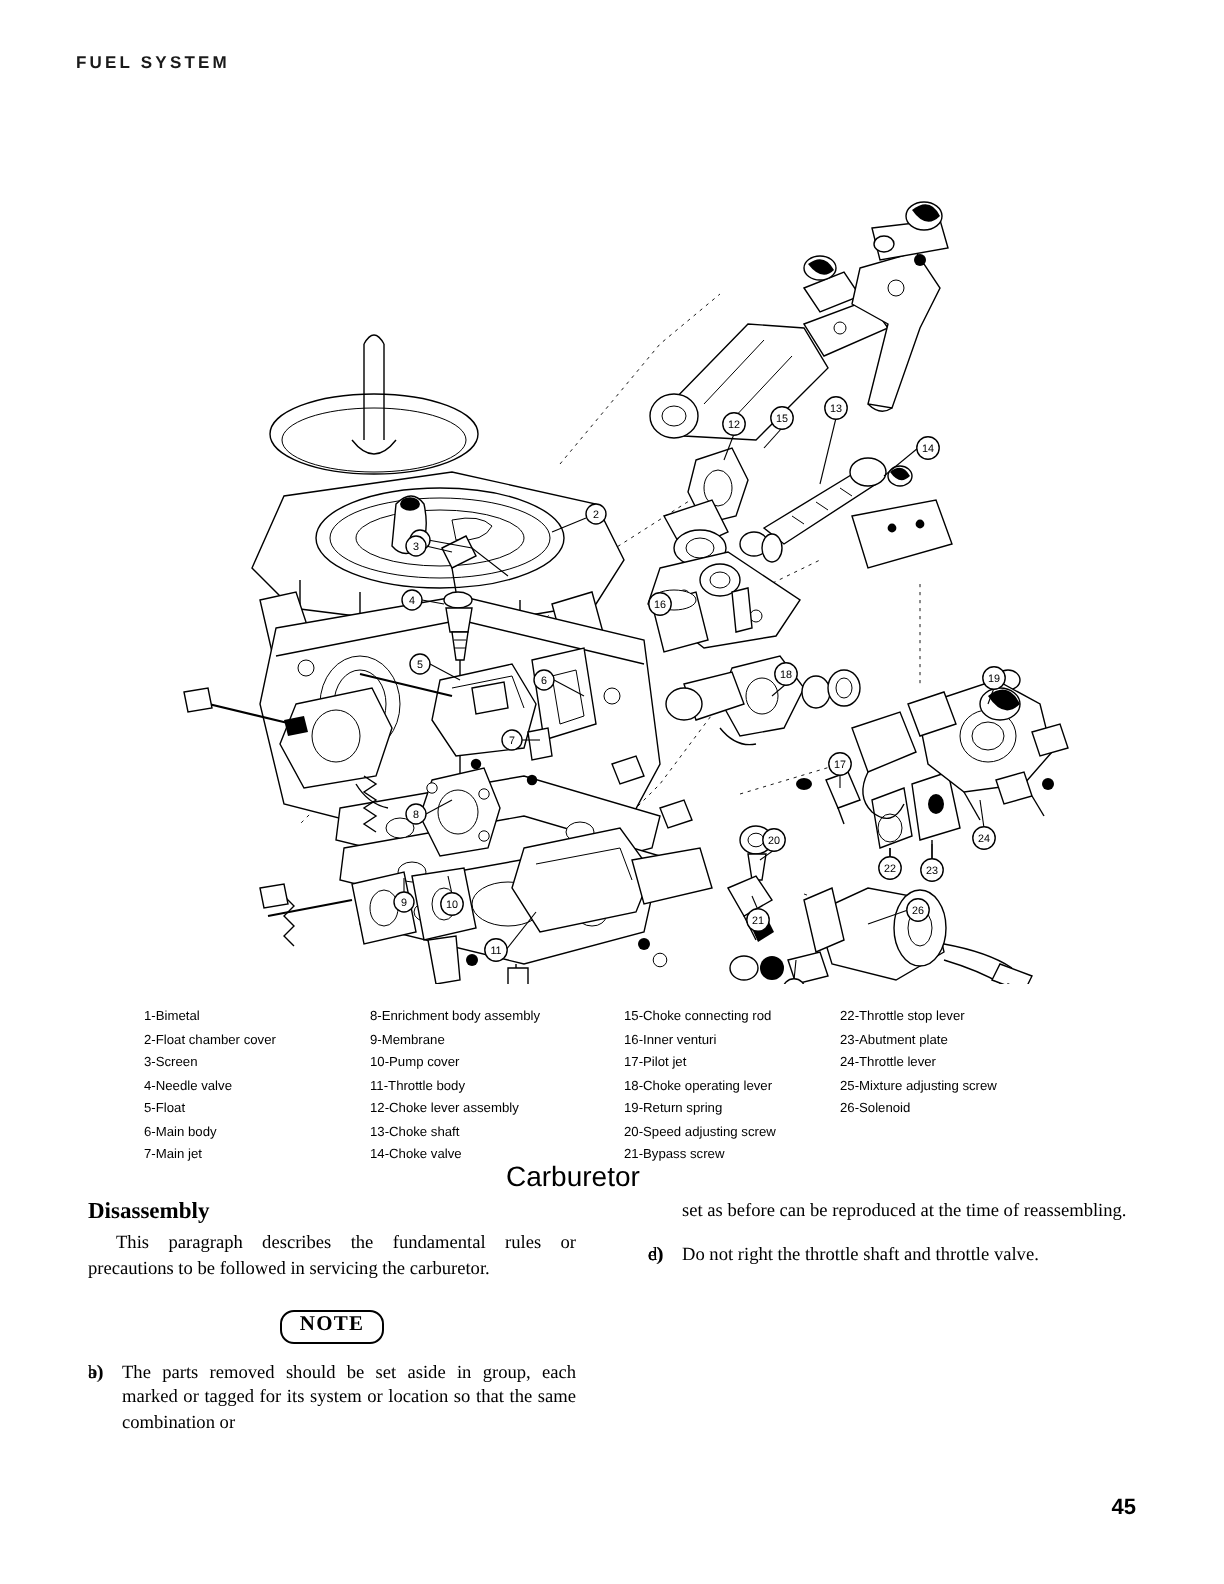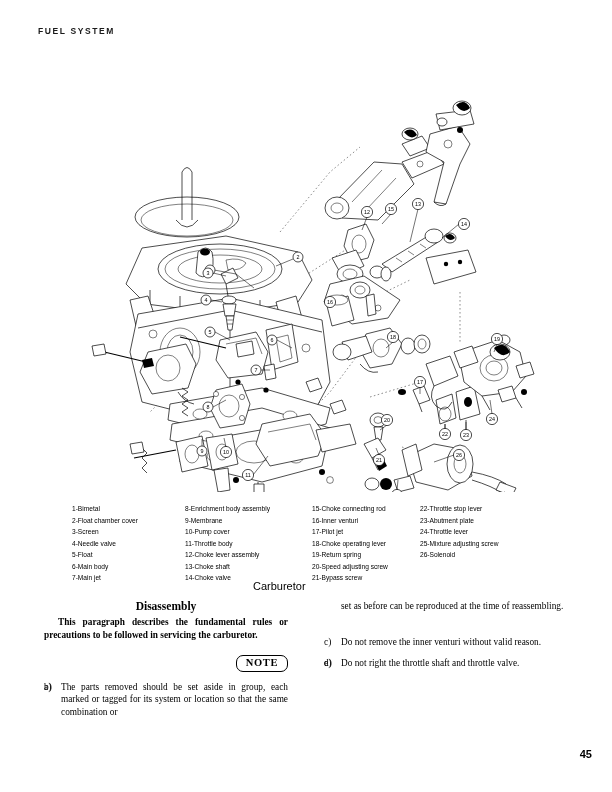--- a/index.html
+++ b/index.html
@@ -18,47 +18,47 @@
 
   
   .parts-list{position:absolute;left:62px;top:503px;width:500px;
        font-size:6.6px;line-height:11.55px;color:#000;}
   .parts-col{position:absolute;top:0;}
   .parts-col.c1{left:10px;width:130px;}
   .parts-col.c2{left:123px;width:150px;}
   .parts-col.c3{left:250px;width:140px;}
   .parts-col.c4{left:358px;width:150px;}
   .part-item{white-space:nowrap;}
-  .figure-caption{position:absolute;left:253px;top:580px;font-size:11px;}
+  .figure-caption{position:absolute;left:253px;top:580px;font-size:14px;}
 
   
   .body-area{position:absolute;left:44px;top:600px;width:524px;height:150px;}
   .col-left{position:absolute;left:0;top:0;width:244px;}
   .col-right{position:absolute;left:280px;top:0;width:244px;}
 
   .sec-head{font-family:"Liberation Serif",serif;font-size:11.5px;
-       font-weight:700;margin:0 0 4px 0;text-align:center;}
+       font-weight:700;margin:0 0 4px 0;}
   .para{font-family:"Liberation Serif",serif;font-size:9.3px;
-       line-height:12.6px;text-align:justify;margin:0;font-weight:bold;}
+       line-height:12.6px;text-align:justify;margin:0;}
   .para.indent{text-indent:14px;}
 
-  .note-wrap{text-align:right;margin:11px 0 8px 0;}
+  .note-wrap{text-align:center;margin:11px 0 8px 0;}
   .note-box{display:inline-block;border:1.4px solid #000;border-radius:7px;
        padding:1.5px 9px 2.5px 9px;font-family:"Liberation Serif",serif;
        font-size:10.5px;font-weight:700;letter-spacing:.6px;}
 
   .lettered{list-style:none;margin:0;padding:0;}
   .lettered li{position:relative;padding-left:17px;margin-bottom:9px;
        font-family:"Liberation Serif",serif;font-size:9.3px;
        line-height:12.6px;text-align:justify;}
   .lettered li .mk{position:absolute;left:0;top:0;}
   .cont{font-family:"Liberation Serif",serif;font-size:9.3px;
-       line-height:12.6px;text-align:justify;margin:0 0 23px 17px;}
-
-  .page-num{position:absolute;right:20px;top:748px;font-size:11px;
+       line-height:12.6px;text-align:justify;margin:0 0 1px 17px;}
+
+  .page-num{position:absolute;right:44px;top:748px;font-size:11px;
        font-weight:700;}
 
   
   .ln{stroke:#000;stroke-width:.7;fill:none;}
   .ln-t{stroke:#000;stroke-width:.5;fill:none;}
   .ln-h{stroke:#000;stroke-width:1.1;fill:none;}
   .dash{stroke:#000;stroke-width:.45;fill:none;stroke-dasharray:1.6 2.4;}
   .leader{stroke:#000;stroke-width:.55;fill:none;}
   .wht{fill:#fff;stroke:#000;stroke-width:.7;}
   .wht-t{fill:#fff;stroke:#000;stroke-width:.5;}
@@ -540,21 +540,20 @@
           <span>The parts removed should be set aside in group, each marked or tagged for its system or location so that the same combination or</span>
         </li>
       </ul>
     </div>
 
     <div class="col-right">
       <p class="cont">set as before can be reproduced at the time of reassembling.</p>
       <ul class="lettered">
         <li>
           <span class="mk">c)</span>
-          <span>Do not remove the inner venturi without valid reason.</span>
         </li>
         <li>
           <span class="mk">d)</span>
         </li>
         <li>
           <span class="mk">e)</span>
           <span>Do not right the throttle shaft and throttle valve.</span>
         </li>
       </ul>
     </div>

